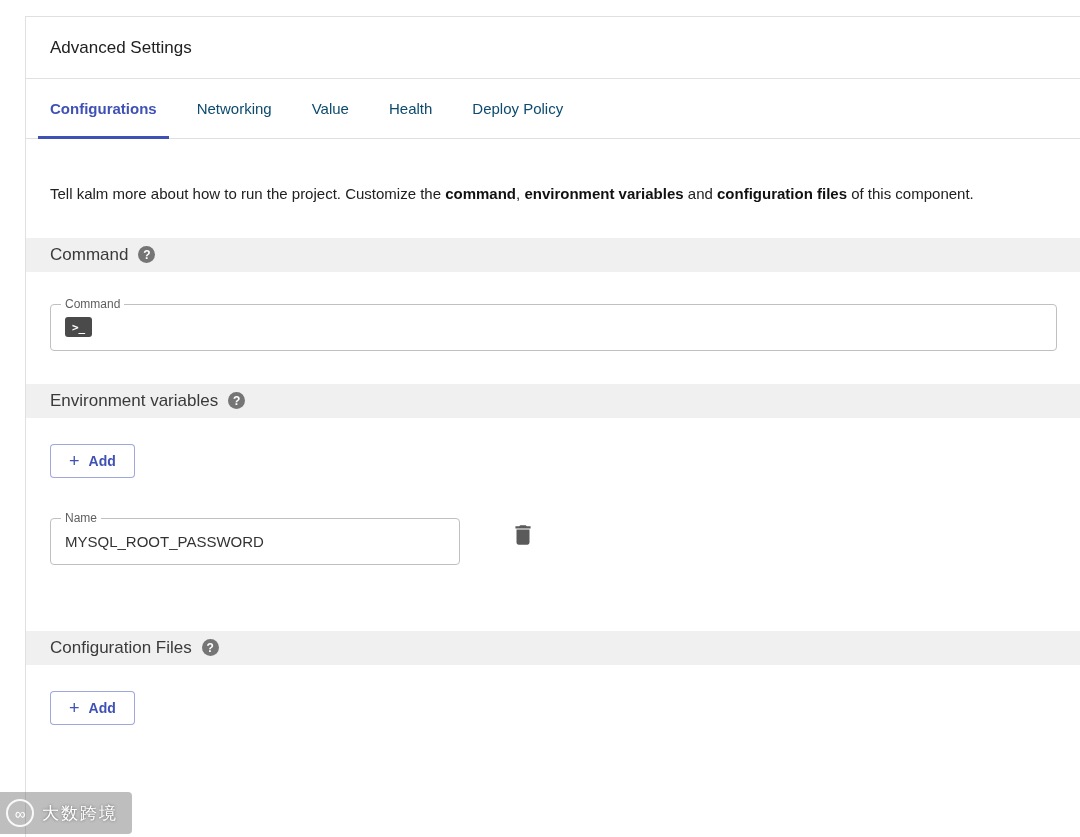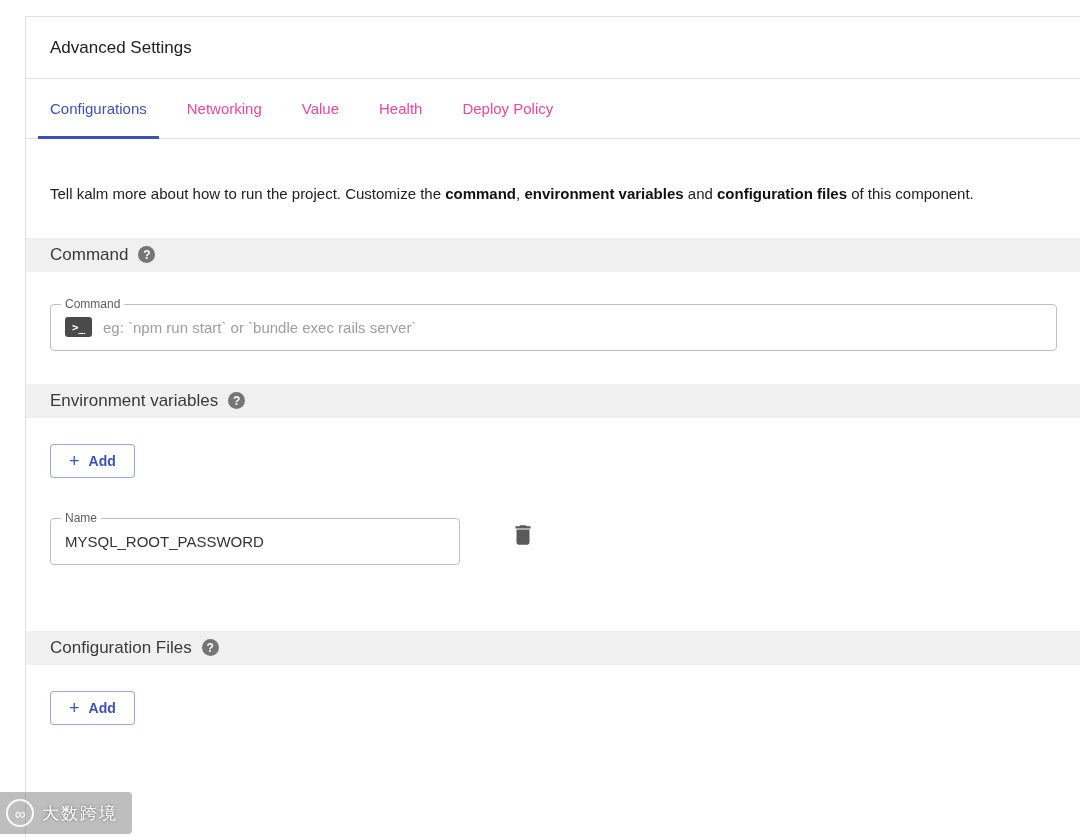--- a/index.html
+++ b/index.html
@@ -33,26 +33,26 @@
     display: flex; align-items: stretch;
     height: 60px;
     padding-left: 12px;
     gap: 16px;
     border-bottom: 1px solid #e0e0e0;
   }
   .tab {
     display: flex; align-items: center;
     padding: 0 12px;
     font-size: 15px;
-    color: #ec4899;
+    color: #0c4a6e;
     position: relative;
     cursor: pointer;
     white-space: nowrap;
   }
-  .tab.active { color: #3f51b5; font-weight: normal; }
+  .tab.active { color: #3f51b5; font-weight: bold; }
   .tab.active::after {
     content: "";
     position: absolute; left: 0; right: 0; bottom: -1px;
     height: 3px; background: #3f51b5;
   }
 
   .description {
     margin: 44px 24px 0 24px;
     font-size: 15px;
     line-height: 1.45;
@@ -226,21 +226,20 @@
   <p class="description"><span>Tell kalm more about how to run the project. Customize the </span><b>command</b><span>, </span><b>environment variables</b><span> and </span><b>configuration files</b><span> of this component.</span></p>
 
   <div class="section-bar">
     <span>Command</span>
     <span class="help-icon">?</span>
   </div>
 
   <div class="outlined-field command-field">
     <span class="notch-label">Command</span>
     <span class="terminal-icon">&gt;_</span>
-    <input type="text" placeholder="eg: `npm run start` or `bundle exec rails server`" style="">
   </div>
 
   <div class="section-bar">
     <span>Environment variables</span>
     <span class="help-icon">?</span>
   </div>
 
   <button class="add-btn">
     <span class="plus-glyph">+</span>
     <span>Add</span>

